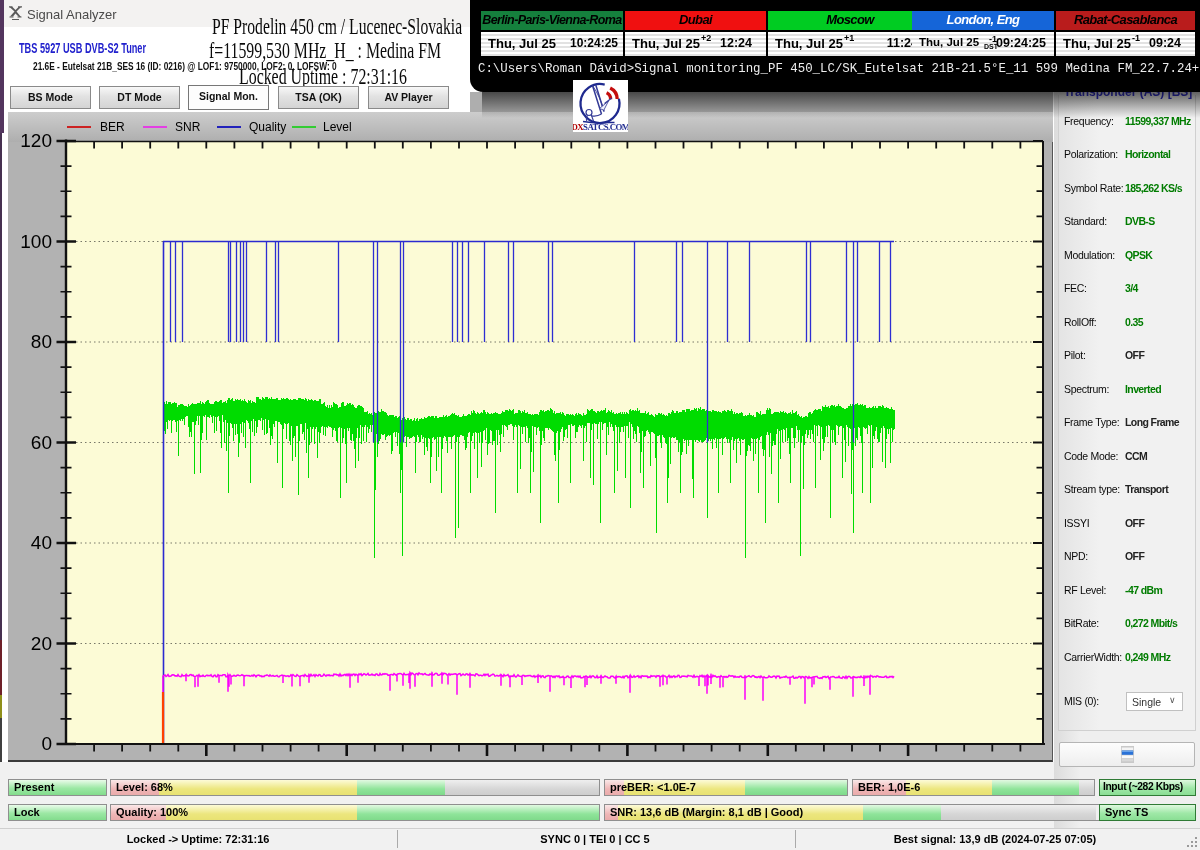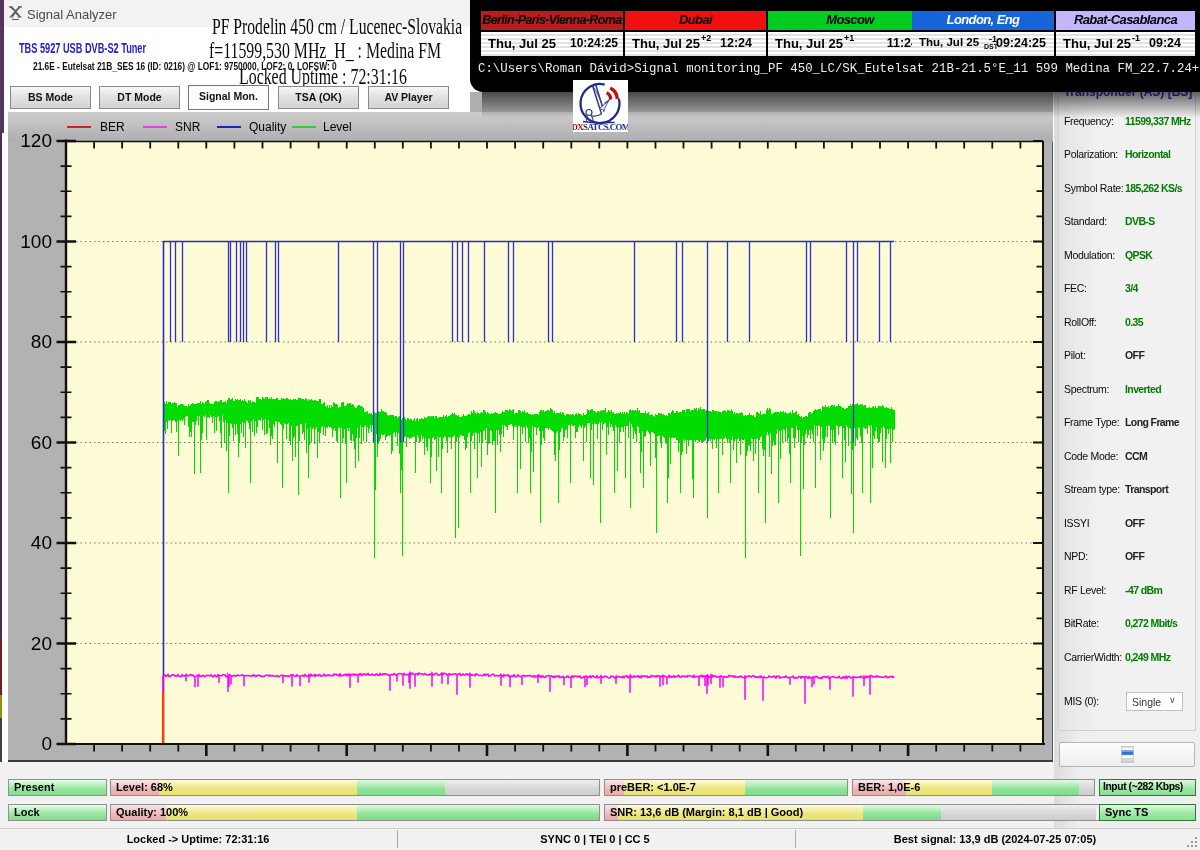--- a/index.html
+++ b/index.html
@@ -162,21 +162,21 @@
  <rect x="0.8" y="1.5" width="11.4" height="2.6" fill="#f4f4f4"></rect>
  <rect x="0.8" y="4.6" width="11.4" height="4.2" fill="#2a72d8"></rect>
  <rect x="0.8" y="4.6" width="11.4" height="1.4" fill="#6aa4ea"></rect>
  <rect x="0.8" y="9.4" width="11.4" height="2.8" fill="#fafafa"></rect>
  <rect x="0.8" y="12.8" width="11.4" height="2.6" fill="#d8d8d8"></rect>
 </svg>
 <div class="abs" style="left:470px;top:92px;width:583px;height:20px;background:#aeaeae"></div>
 <div class="abs" id="console"></div>
 <div class="abs" id="conshadow"></div>
 <div class="abs clkcol" style="left:481px;width:142px">
-<div class="abs clkhead" style="background:#b91c1c;color:#000;font-size:12.5px;letter-spacing:-0.6px">Berlin-Paris-Vienna-Roma</div>
+<div class="abs clkhead" style="background:#15803d;color:#000;font-size:12.5px;letter-spacing:-0.6px">Berlin-Paris-Vienna-Roma</div>
 <div class="abs clkrow">
       <span class="clkdate" style="font-size:13px">Thu, Jul 25</span>
       <span class="clktime" style="right:5px;font-size:12px">10:24:25</span>
     </div>
 </div>
 <div class="abs clkcol" style="left:625px;width:141px">
 <div class="abs clkhead" style="background:#f01010;color:#000;font-size:13px;letter-spacing:-0.6px">Dubai</div>
 <div class="abs clkrow">
       <span class="clkdate" style="font-size:13px">Thu, Jul 25</span>
       <span class="clksup" style="left:76px;top:1px">+2</span>
@@ -194,21 +194,21 @@
 <div class="abs clkcol" style="left:912px;width:142px">
 <div class="abs clkhead" style="background:#1565d8;color:#fff;font-size:13px;letter-spacing:-0.6px">London, Eng</div>
 <div class="abs clkrow">
       <span class="clkdate" style="font-size:11.5px">Thu, Jul 25</span>
       <span class="clksup" style="left:77px;top:2px">-1</span>
       <span class="clksup" style="left:72px;top:11px;font-size:7px">DST</span>
       <span class="clktime" style="right:8px;font-size:12.5px">09:24:25</span>
     </div>
 </div>
 <div class="abs clkcol" style="left:1056px;width:139px">
-<div class="abs clkhead" style="background:#c4b5fd;color:#000;font-size:13px;letter-spacing:-0.6px">Rabat-Casablanca</div>
+<div class="abs clkhead" style="background:#b91c1c;color:#000;font-size:13px;letter-spacing:-0.6px">Rabat-Casablanca</div>
 <div class="abs clkrow">
       <span class="clkdate" style="font-size:13px">Thu, Jul 25</span>
       <span class="clksup" style="left:76px;top:1px">-1</span>
       <span class="clktime" style="right:14px;font-size:12.5px">09:24</span>
     </div>
 </div>
 <div class="abs" id="constext">C:\Users\Roman Dávid&gt;Signal monitoring_PF 450_LC/SK_Eutelsat 21B-21.5°E_11 599 Medina FM_22.7.24+</div>
 <div class="abs" id="logo"></div>
 <svg width="55" height="52" style="left:573px;top:80px" viewBox="0 0 55 52">
  <path d="M45.9 18.8 A 19.5 19.5 0 1 1 31.7 4.6" fill="none" stroke="#1f2a8f" stroke-width="2.3"></path>

